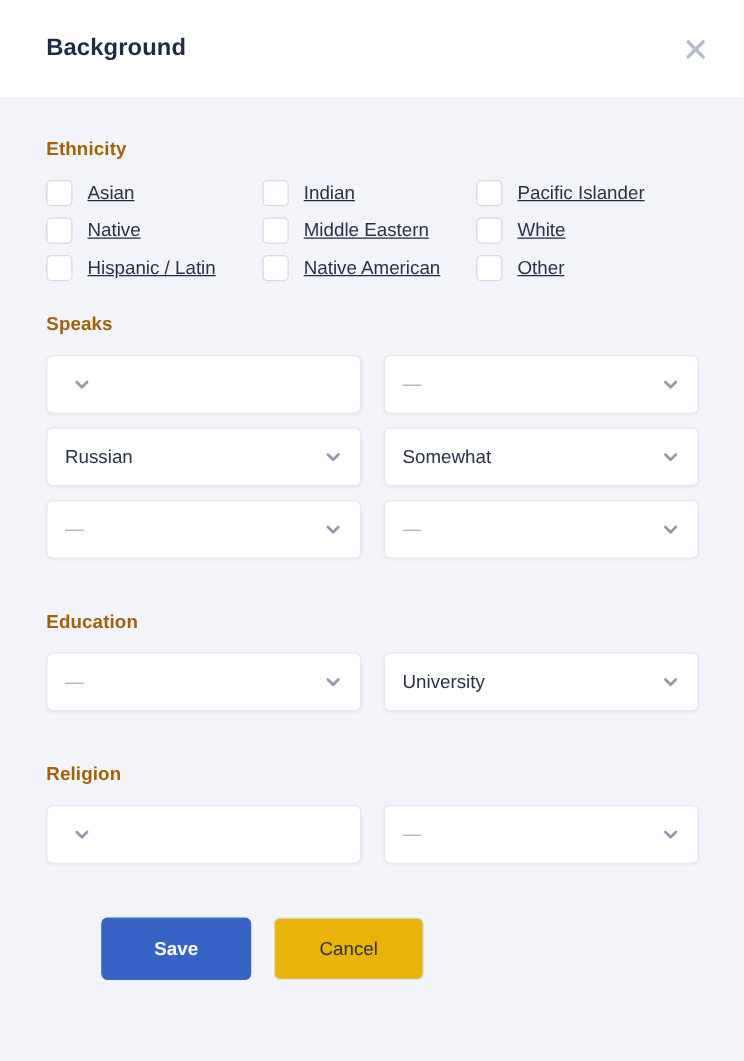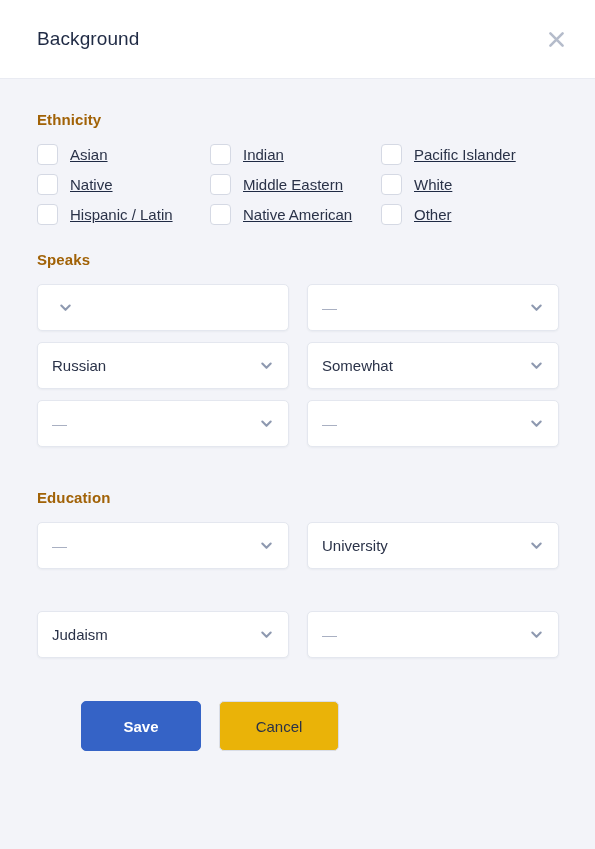--- a/index.html
+++ b/index.html
@@ -21,21 +21,21 @@
     background: #ffffff;
     border-bottom: 1px solid #e9ebf2;
     display: flex;
     align-items: center;
     justify-content: space-between;
     padding: 0 22px 0 37px;
     box-sizing: border-box;
   }
   .modal-title {
     font-size: 19px;
-    font-weight: normal;
+    font-weight: bold;
     color: #1f2a44;
     letter-spacing: 0.1px;
   }
   .close-btn {
     width: 34px;
     height: 34px;
     display: flex;
     align-items: center;
     justify-content: center;
     cursor: pointer;
@@ -296,23 +296,23 @@
             <path d="M3.3 5.6 L7.5 9.8 L11.7 5.6" fill="none" stroke="#8e99b0" stroke-width="2.1" stroke-linecap="round" stroke-linejoin="round"></path>
           </svg>
         </span>
       </div>
     </div>
   </div>
 
   <div class="gap-section"></div>
 
   <div class="section">
-    <div class="select-row">
-      <div class="select">
-        <span class="select-value">Judaism</span>
+    <div class="section-title">Religion</div>
+    <div class="select-row">
+      <div class="select">
         <span class="chevron">
           <svg width="15" height="15" viewBox="0 0 15 15" aria-hidden="true">
             <path d="M3.3 5.6 L7.5 9.8 L11.7 5.6" fill="none" stroke="#8e99b0" stroke-width="2.1" stroke-linecap="round" stroke-linejoin="round"></path>
           </svg>
         </span>
       </div>
       <div class="select">
         <span class="select-value placeholder">—</span>
         <span class="chevron">
           <svg width="15" height="15" viewBox="0 0 15 15" aria-hidden="true">

